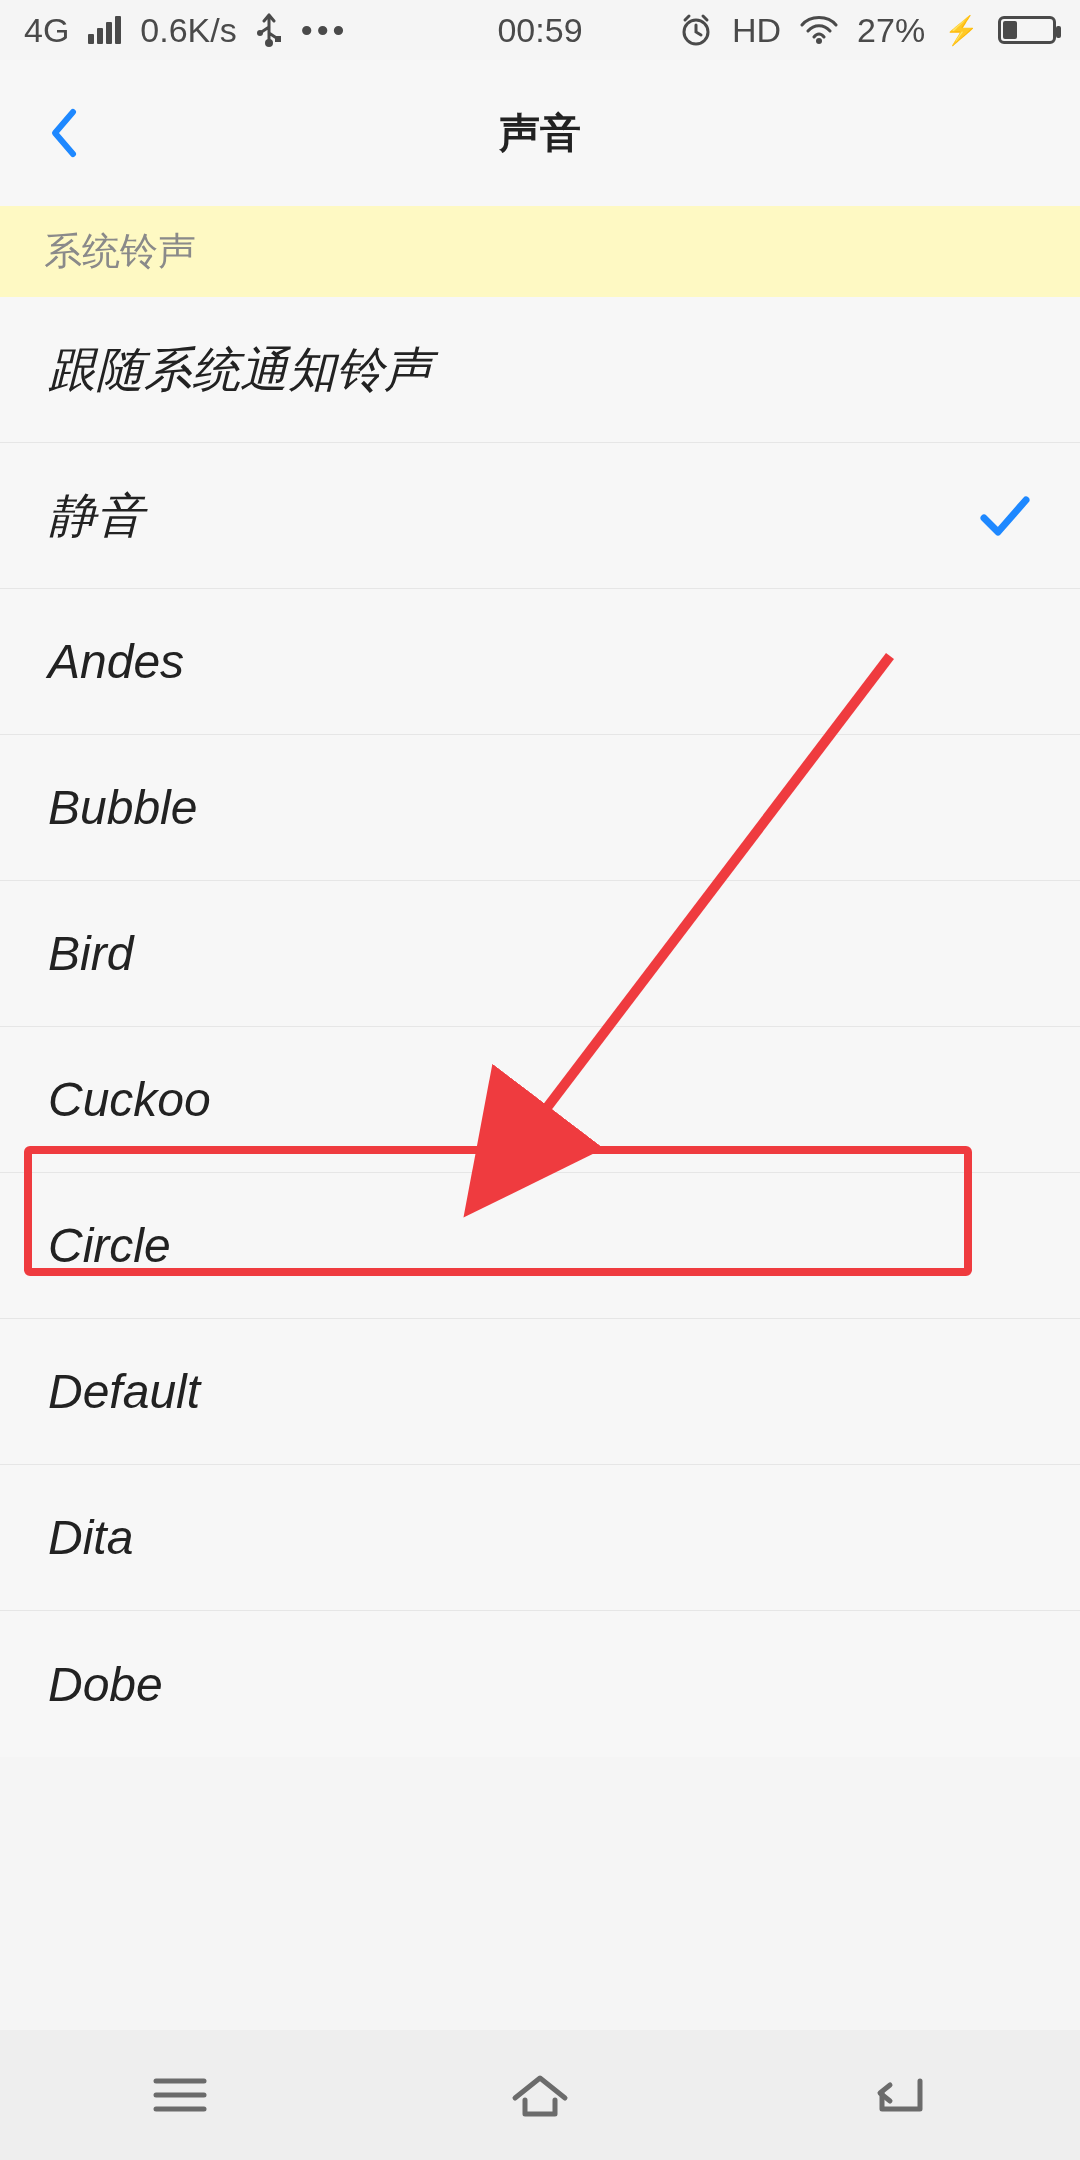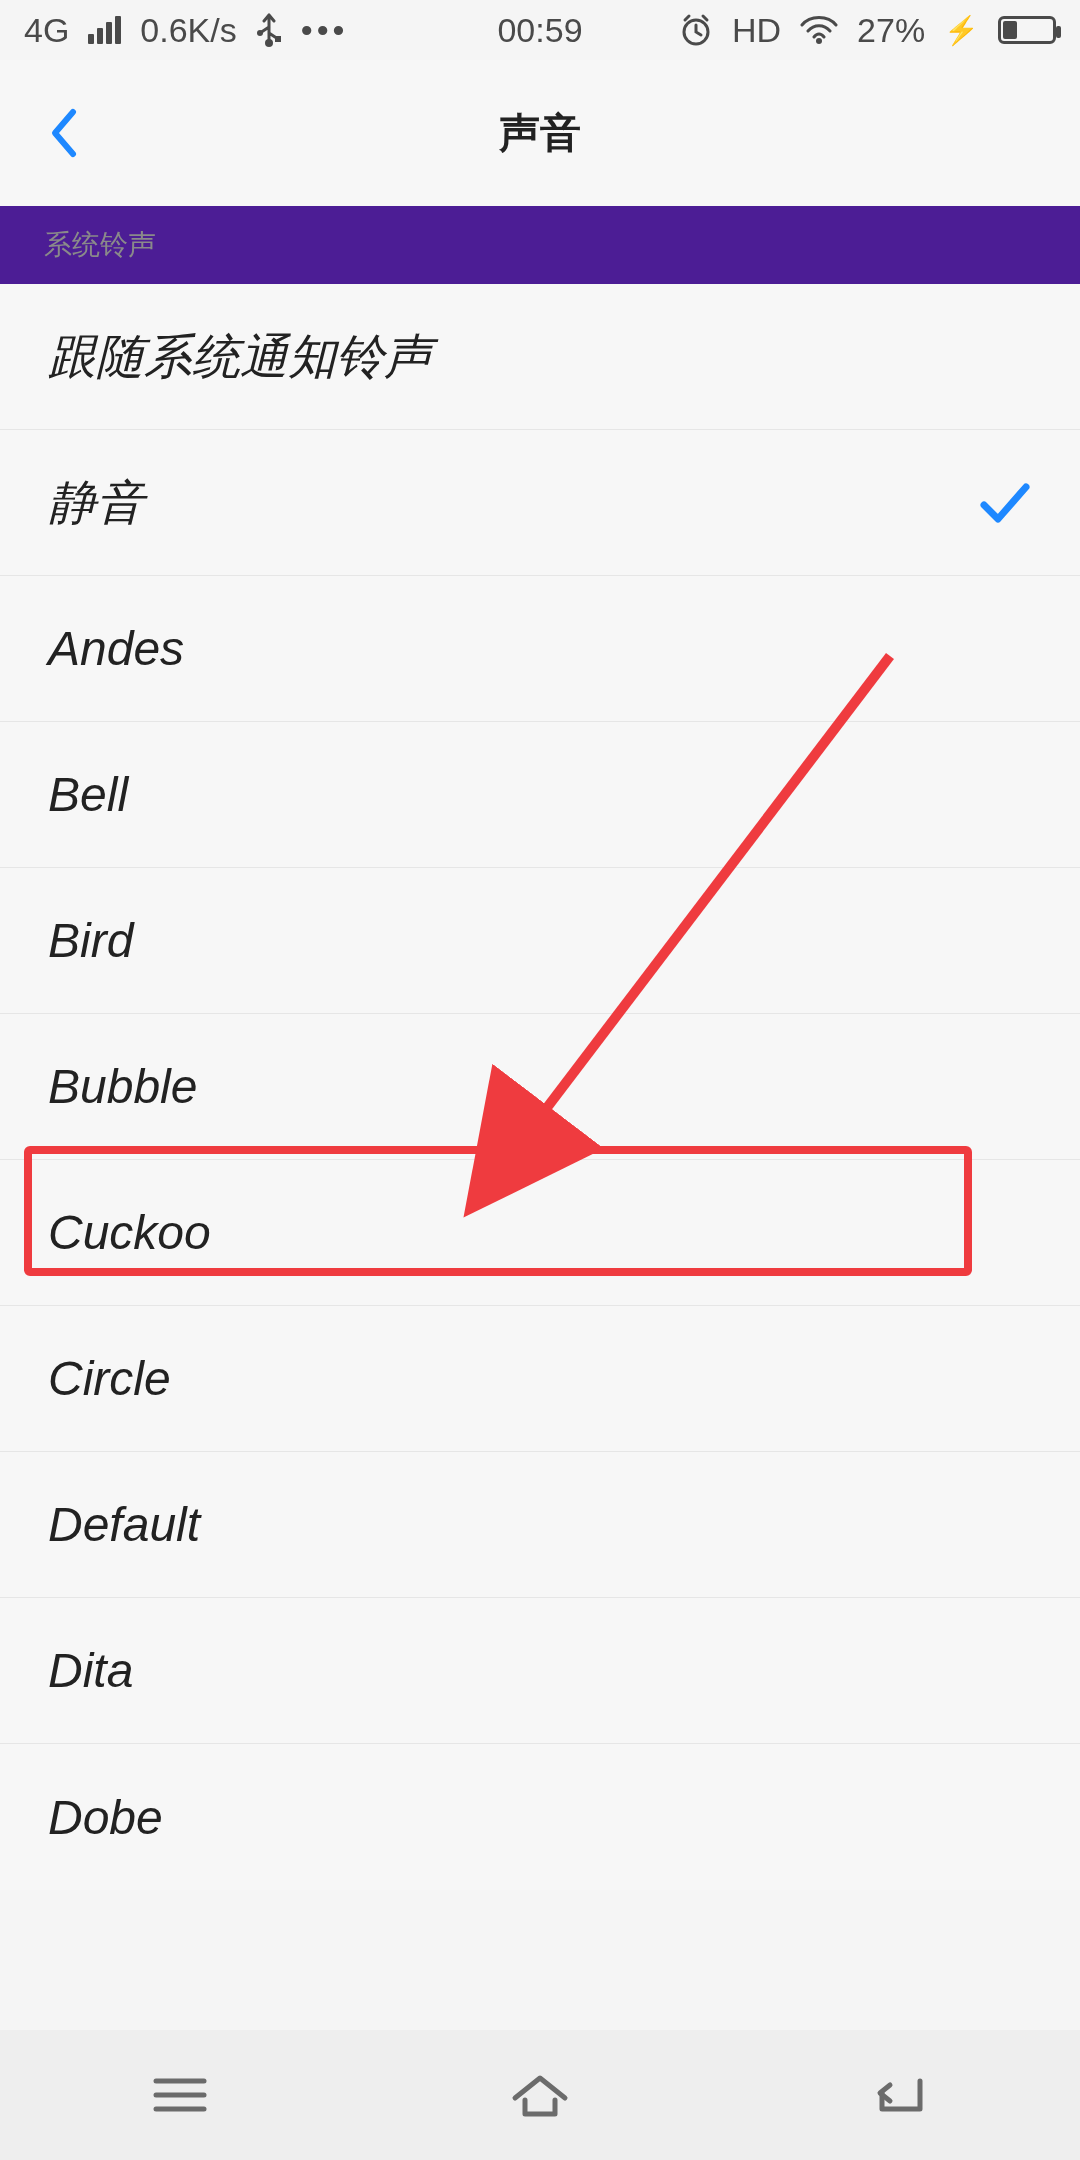--- a/index.html
+++ b/index.html
@@ -51,23 +51,23 @@
       position: relative;
       background: #f7f7f7;
     }
     .back-btn {
       position: absolute; left: 34px; top: 50%; transform: translateY(-50%);
       width: 60px; height: 60px; display: flex; align-items: center; justify-content: center;
     }
     .header-title { font-size: 41px; color: #222; font-weight: 600; }
     
     .section-header {
-      background: #4c1d95;
+      background: #fef9c3;
       padding: 20px 44px;
-      font-size: 28px;
+      font-size: 38px;
       color: #8a8a8a;
     }
     
     .list { background: #f7f7f7; }
     .list-item {
       height: 146px;
       display: flex;
       align-items: center;
       justify-content: space-between;
       padding: 0 48px;
@@ -168,27 +168,24 @@
     <span class="check">
       <svg width="56" height="56" viewBox="0 0 56 56">
           <path d="M8 30 L22 44 L50 12" stroke="#1e88ff" stroke-width="7" fill="none" stroke-linecap="round" stroke-linejoin="round"></path>
         </svg>
     </span>
   </div>
   <div class="list-item">
     <span>Andes</span>
   </div>
   <div class="list-item">
-    <span>Bell</span>
+    <span>Bubble</span>
   </div>
   <div class="list-item">
     <span>Bird</span>
-  </div>
-  <div class="list-item">
-    <span>Bubble</span>
   </div>
   <div class="list-item">
     <span>Cuckoo</span>
   </div>
   <div class="list-item">
     <span>Circle</span>
   </div>
   <div class="list-item">
     <span>Default</span>
   </div>

